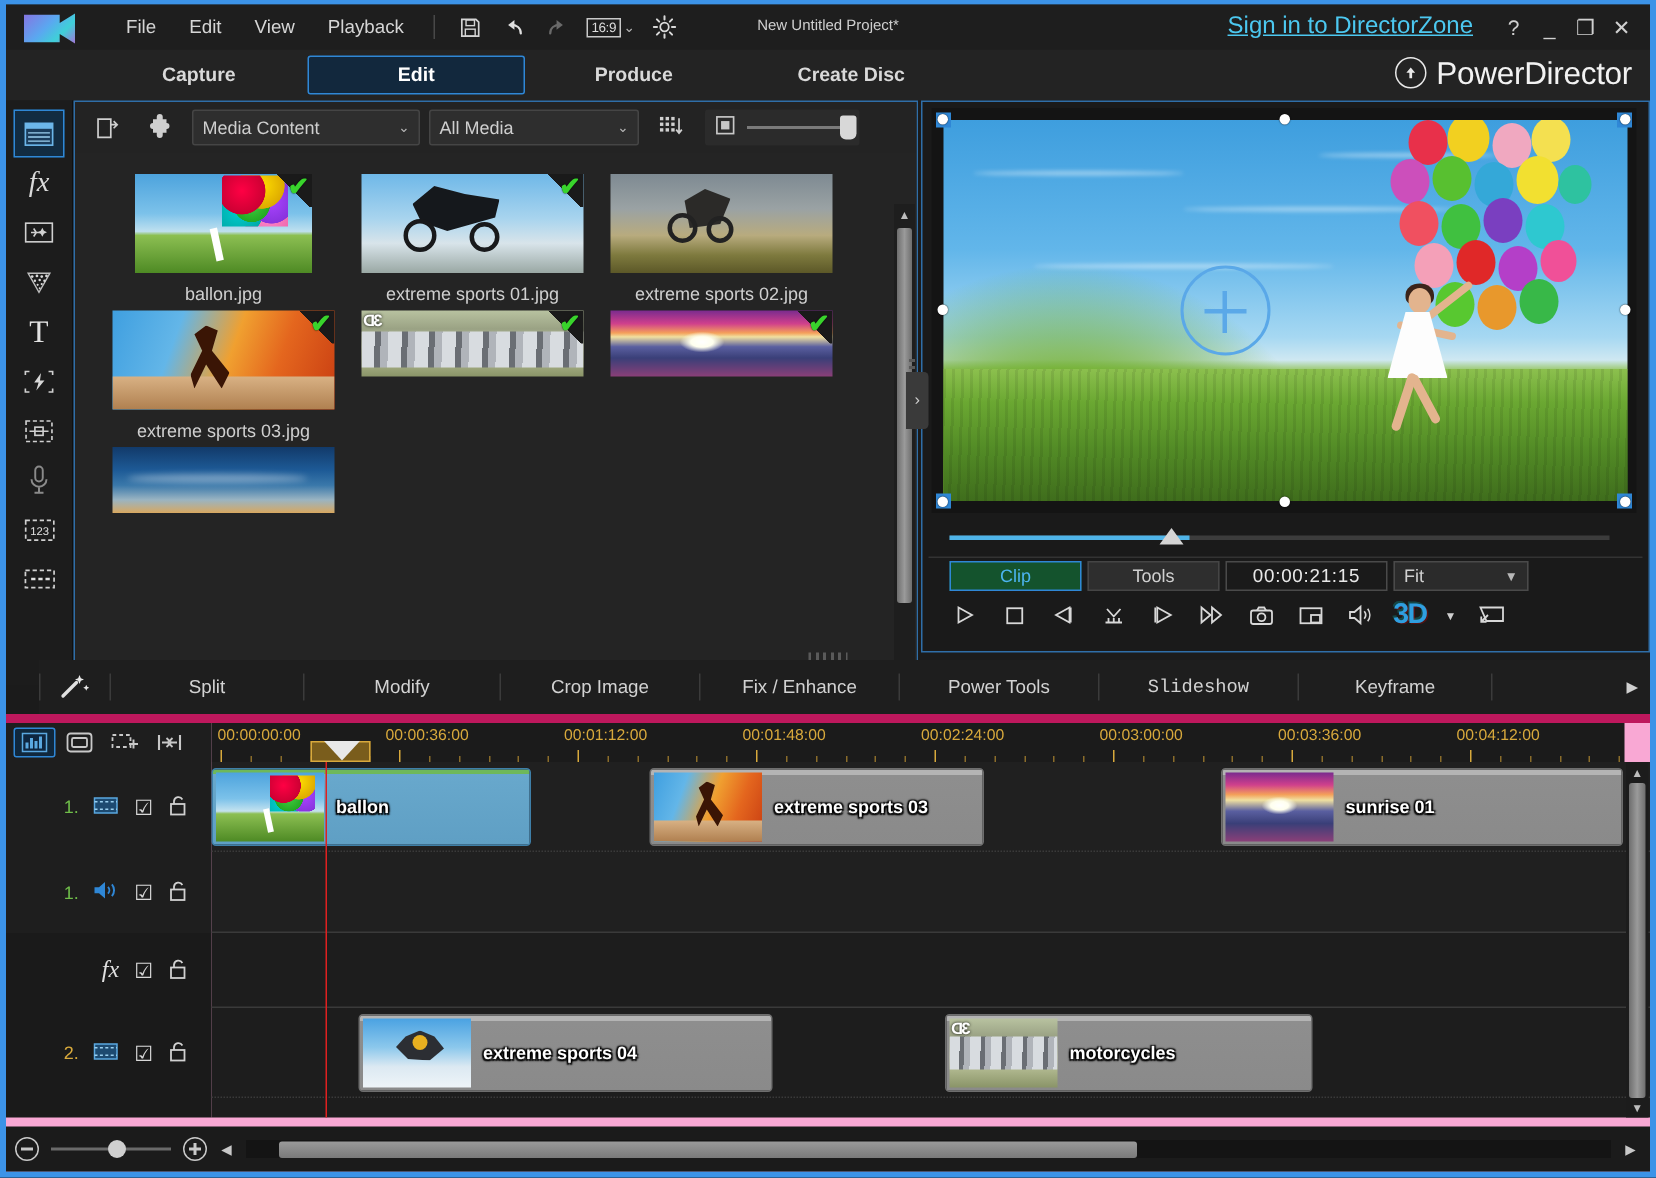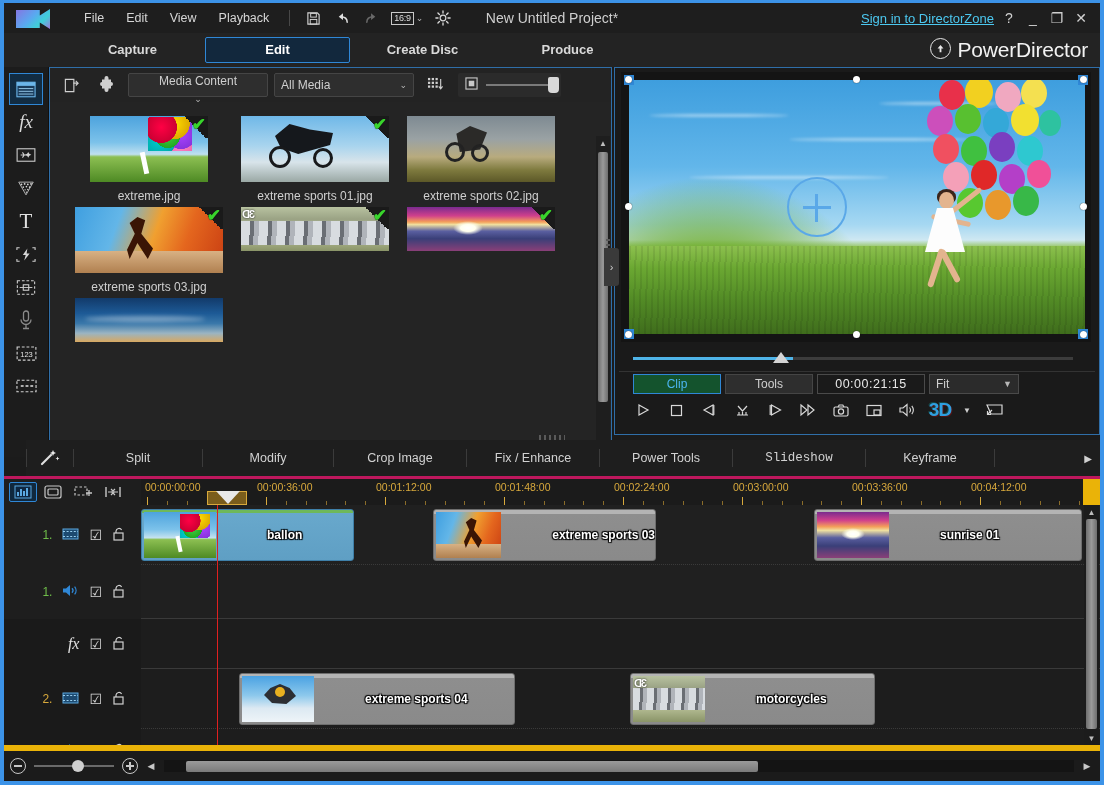--- a/index.html
+++ b/index.html
@@ -48,25 +48,25 @@
     border-radius:2px; cursor:default;
   }
   .tb-btn svg { display:block; }
   .ratio-btn { width:auto; padding:0 4px; display:flex; align-items:center; gap:2px; }
   .ratio-label {
     font-size:9px; border:1px solid #c9c9c9; padding:0px 2px; letter-spacing:-0.3px;
     color:#ddd; line-height:11px;
   }
   .proj-title {
     position:absolute; left:0; right:0; top:0; height:30px; line-height:30px;
-    text-align:center; color:#cfcfcf; font-size:14px; pointer-events:none;
+    text-align:center; color:#cfcfcf; font-size:10px; pointer-events:none;
   }
   .right-title { margin-left:auto; display:flex; align-items:center; padding-right:8px; gap:2px; }
   .signin {
-    color:#4cc8f0; text-decoration:underline; font-size:13px; margin-right:2px; cursor:pointer;
+    color:#4cc8f0; text-decoration:underline; font-size:16px; margin-right:14px; cursor:pointer;
   }
   .wbtn {
     width:22px; height:22px; display:flex; align-items:center; justify-content:center;
     color:#d0d0d0; font-size:14px; cursor:default;
   }
 
   
   .modulebar {
     position:absolute; left:0; top:30px; width:1096px; height:34px;
     background:#232323;
@@ -116,21 +116,21 @@
     width:30px; height:24px; display:flex; align-items:center; justify-content:center;
     cursor:default; border-radius:2px; color:#d2d2d2;
   }
   .dropdown {
     height:24px; background:#2e2e2e; border:1px solid #454545; border-radius:2px;
     display:flex; align-items:center; padding:0 6px; gap:6px; cursor:default;
     color:#cfcfcf; font-size:12px;
   }
   .dropdown .dd-label { flex:1; }
   .dd-arrow { font-size:9px; color:#b8b8b8; }
-  .dd-media { width:140px;flex-direction:column; }
+  .dd-media { width:152px; }
   .dd-filter { width:140px; }
   .slider-box {
     height:24px; background:#2b2b2b; border-radius:2px; display:flex;
     align-items:center; padding:0 7px; gap:8px; margin-left:2px;
   }
   .sl-track { width:68px; height:2px; background:#7a7a7a; position:relative; }
   .sl-thumb {
     position:absolute; right:-5px; top:-7px; width:11px; height:16px;
     background:#d8d8d8; border-radius:2px 2px 4px 4px;
   }
@@ -326,21 +326,21 @@
     flex:0 0 auto; text-align:center; font-size:12.5px; color:#d2d2d2;
     padding:0 10px; cursor:default; white-space:nowrap;
   }
   .fb-sep { width:1px; height:18px; background:#3b3b3b; }
   .fb-arrow { margin-left:auto; padding-right:8px; color:#d0d0d0; font-size:10px; }
   .magic-ico { display:flex; align-items:center; justify-content:center; width:46px;}
 
   
   .timeline {
     position:absolute; left:0; top:473px; width:1096px; height:305px;
-    background:#eab308; border-top:3px solid #be185d;text-decoration:underline;
+    background:#f9a8d4; border-top:6px solid #be185d;text-decoration:underline;
   }
   .tl-toolbar {
     position:absolute; left:0; top:0; width:137px; height:26px;
     display:flex; align-items:center; gap:2px; padding-left:5px;
     background:#1e1e1e;
   }
   .tlb {
     width:28px; height:20px; display:flex; align-items:center; justify-content:center;
     color:#ccc; cursor:default; border-radius:2px;
   }
@@ -384,21 +384,21 @@
   .track-body {
     flex:1; position:relative; background:#202020;
     border-bottom:1px dotted #3a3a3a;
   }
   .track-body.solid { border-bottom:1px solid #3a3a3a; }
   .track-body.dark { background:#1d1d1d; }
   .clip {
     position:absolute; top:4px; height:52px;
     background:linear-gradient(180deg,#b4b4b4 0 4px, #8e8e8e 4px, #8a8a8a 100%);
     border:1px solid #6e6e6e; border-radius:3px;
-    display:flex; align-items:center; overflow:hidden;gap:43px;
+    display:flex; align-items:center; overflow:hidden;
   }
   .clip.selected {
     background:linear-gradient(180deg,#6eb85a 0 3px,#68a8cc 3px,#5f9fc4 100%);
     border:1px solid #3e7fa8;
   }
   .clip-thumb { width:72px; height:46px; margin:2px 0 2px 2px; position:relative; overflow:hidden; }
   .clip-label {
     margin-left:8px; font-size:12px; color:#fff; font-weight:bold;
     text-shadow:1px 1px 1px #000, -1px -1px 1px #000, 1px -1px 1px #000, -1px 1px 1px #000;
     white-space:nowrap;
@@ -497,22 +497,22 @@
       <div class="wbtn">_</div>
       <div class="wbtn">❐</div>
       <div class="wbtn">✕</div>
     </div>
   </div>
 
   <div class="modulebar">
     <div class="mod-tabs">
       <div class="mod-tab">Capture</div>
       <div class="mod-tab active">Edit</div>
+      <div class="mod-tab">Produce</div>
       <div class="mod-tab">Create Disc</div>
-      <div class="mod-tab">Produce</div>
     </div>
     <div class="brand">
       <div class="brand-circle">
         <svg width="11" height="11" viewBox="0 0 12 12">
             <path d="M6 2.2 9.2 6H7v4H5V6H2.8z" fill="#e8e8e8"></path>
           </svg>
       </div>
       <div class="brand-text">PowerDirector</div>
     </div>
   </div>
@@ -646,21 +646,21 @@
 
     <div class="media-grid-wrap">
       <div class="media-grid">
 
         <div class="media-cell">
           <div class="thumb" style="background:linear-gradient(180deg,#4da3dd 0%,#7cc2ea 40%,#bfe0ef 58%,#8cbf52 62%,#4e8a24 100%);">
             <div style="position:absolute;right:16px;top:1px;width:44px;height:34px;background:radial-gradient(circle at 30% 30%,#f04,#c03 40%,transparent 41%),radial-gradient(circle at 60% 20%,#fd0,#da0 40%,transparent 41%),radial-gradient(circle at 45% 55%,#4c4,#2a2 40%,transparent 41%),radial-gradient(circle at 75% 50%,#a4f,#83d 40%,transparent 41%),radial-gradient(circle at 25% 70%,#0cc,#0aa 40%,transparent 41%),radial-gradient(circle at 70% 80%,#f8c,#e6a 40%,transparent 41%);"></div>
             <div style="position:absolute;left:52px;bottom:8px;width:5px;height:22px;background:#fff;transform:rotate(-12deg);"></div>
             <div class="check"></div>
           </div>
-          <div class="cell-label">extreme.jpg</div>
+          <div class="cell-label">ballon.jpg</div>
         </div>
 
 
         <div class="media-cell">
           <div class="thumb wide" style="background:linear-gradient(180deg,#6fb8e8 0%,#a8d4ee 45%,#d8e4ea 70%,#9aa8a4 100%);">
             <div style="position:absolute;left:34px;top:8px;width:58px;height:30px;background:#15181c;clip-path:polygon(0 40%,25% 0,60% 18%,100% 30%,95% 70%,40% 100%,10% 80%);"></div>
             <div style="position:absolute;left:28px;top:30px;width:22px;height:22px;border:3px solid #18191b;border-radius:50%;"></div>
             <div style="position:absolute;left:72px;top:32px;width:20px;height:20px;border:3px solid #18191b;border-radius:50%;"></div>
             <div class="check"></div>
           </div>

